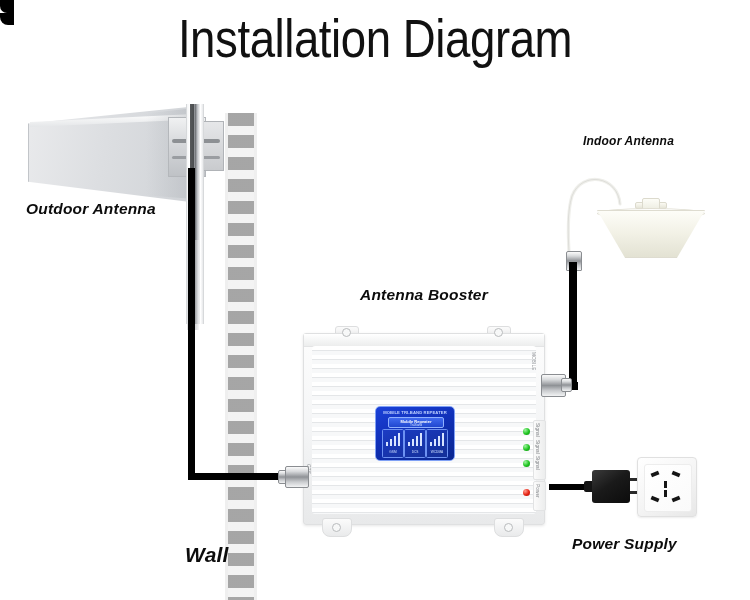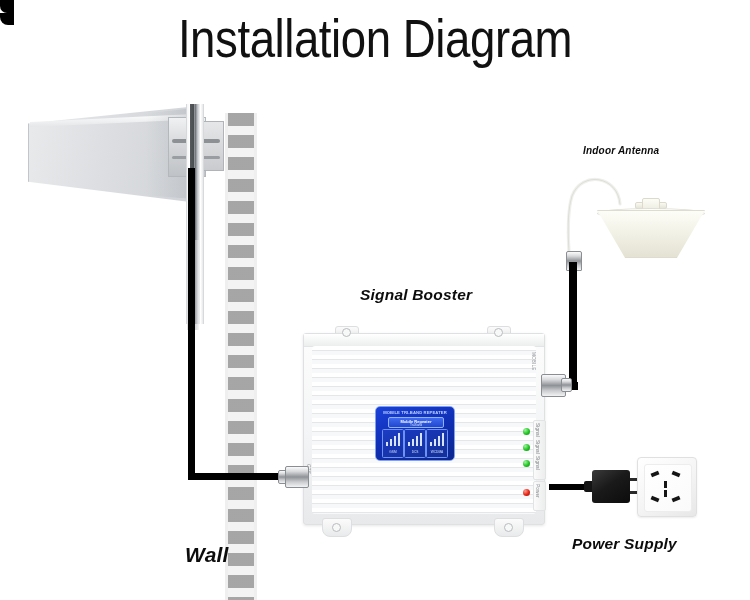--- a/index.html
+++ b/index.html
@@ -42,21 +42,21 @@
   .label {
     position: absolute;
     font-family: "Liberation Sans", sans-serif;
     font-weight: bold;
     font-style: italic;
     color: #0c0c0c;
     white-space: nowrap;
     letter-spacing: 0.2px;
   }
   .label-outdoor { left: 26px;  top: 200px; font-size: 15.5px; }
-  .label-indoor  { left: 583px; top: 145px; font-size: 10px; }
+  .label-indoor  { left: 583px; top: 134px; font-size: 12px; }
   .label-booster { left: 360px; top: 286px; font-size: 15.5px; }
   .label-wall    { left: 185px; top: 543px; font-size: 21px; }
   .label-power   { left: 572px; top: 535px; font-size: 15.5px; }
 
   
   .wall {
     position: absolute;
     left: 228px;
     top: 113px;
     width: 26px;
@@ -685,18 +685,19 @@
   <div class="outlet">
     <div class="outlet-inner"></div>
   </div>
   <div class="slot slot-tl"></div>
   <div class="slot slot-tr"></div>
   <div class="slot slot-c1"></div>
   <div class="slot slot-c2"></div>
   <div class="slot slot-bl"></div>
   <div class="slot slot-br"></div>
 
+  <div class="label label-outdoor">Outdoor Antenna</div>
   <div class="label label-indoor">Indoor Antenna</div>
-  <div class="label label-booster">Signal Booster</div>
+  <div class="label label-booster">Antenna Booster</div>
   <div class="label label-wall">Wall</div>
   <div class="label label-power">Power Supply</div>
 
 </div>
 
 </body></html>

